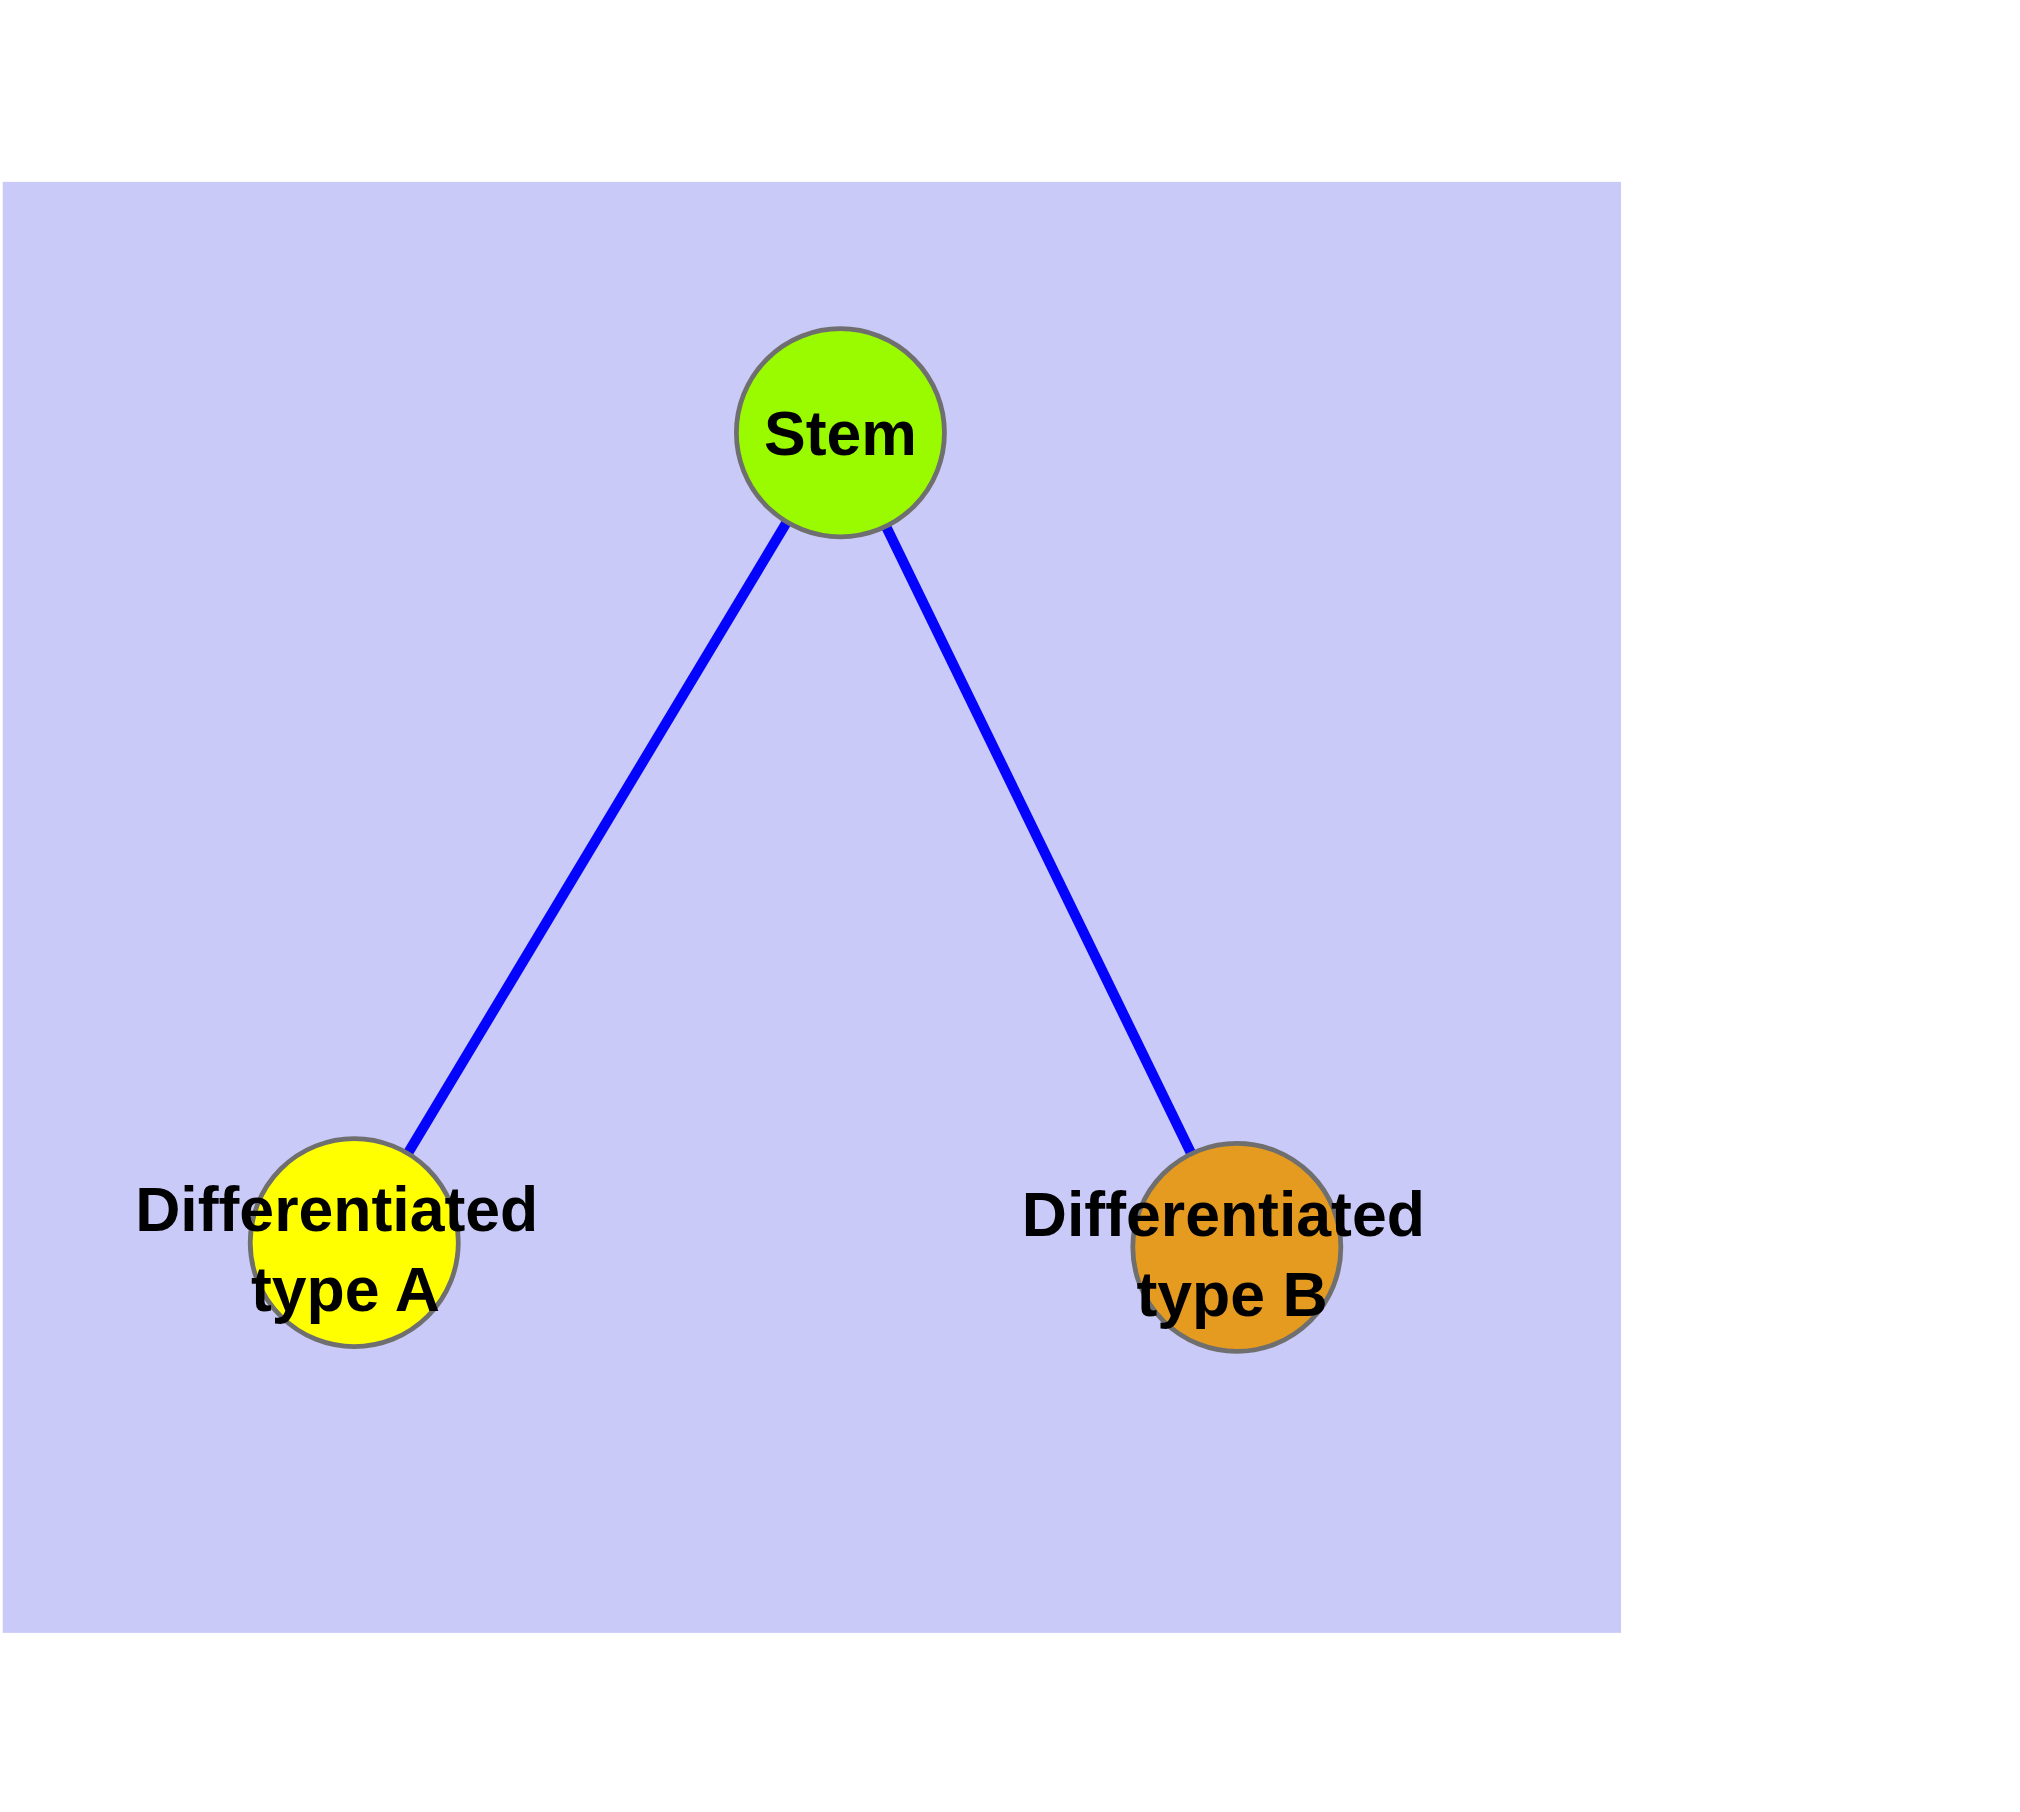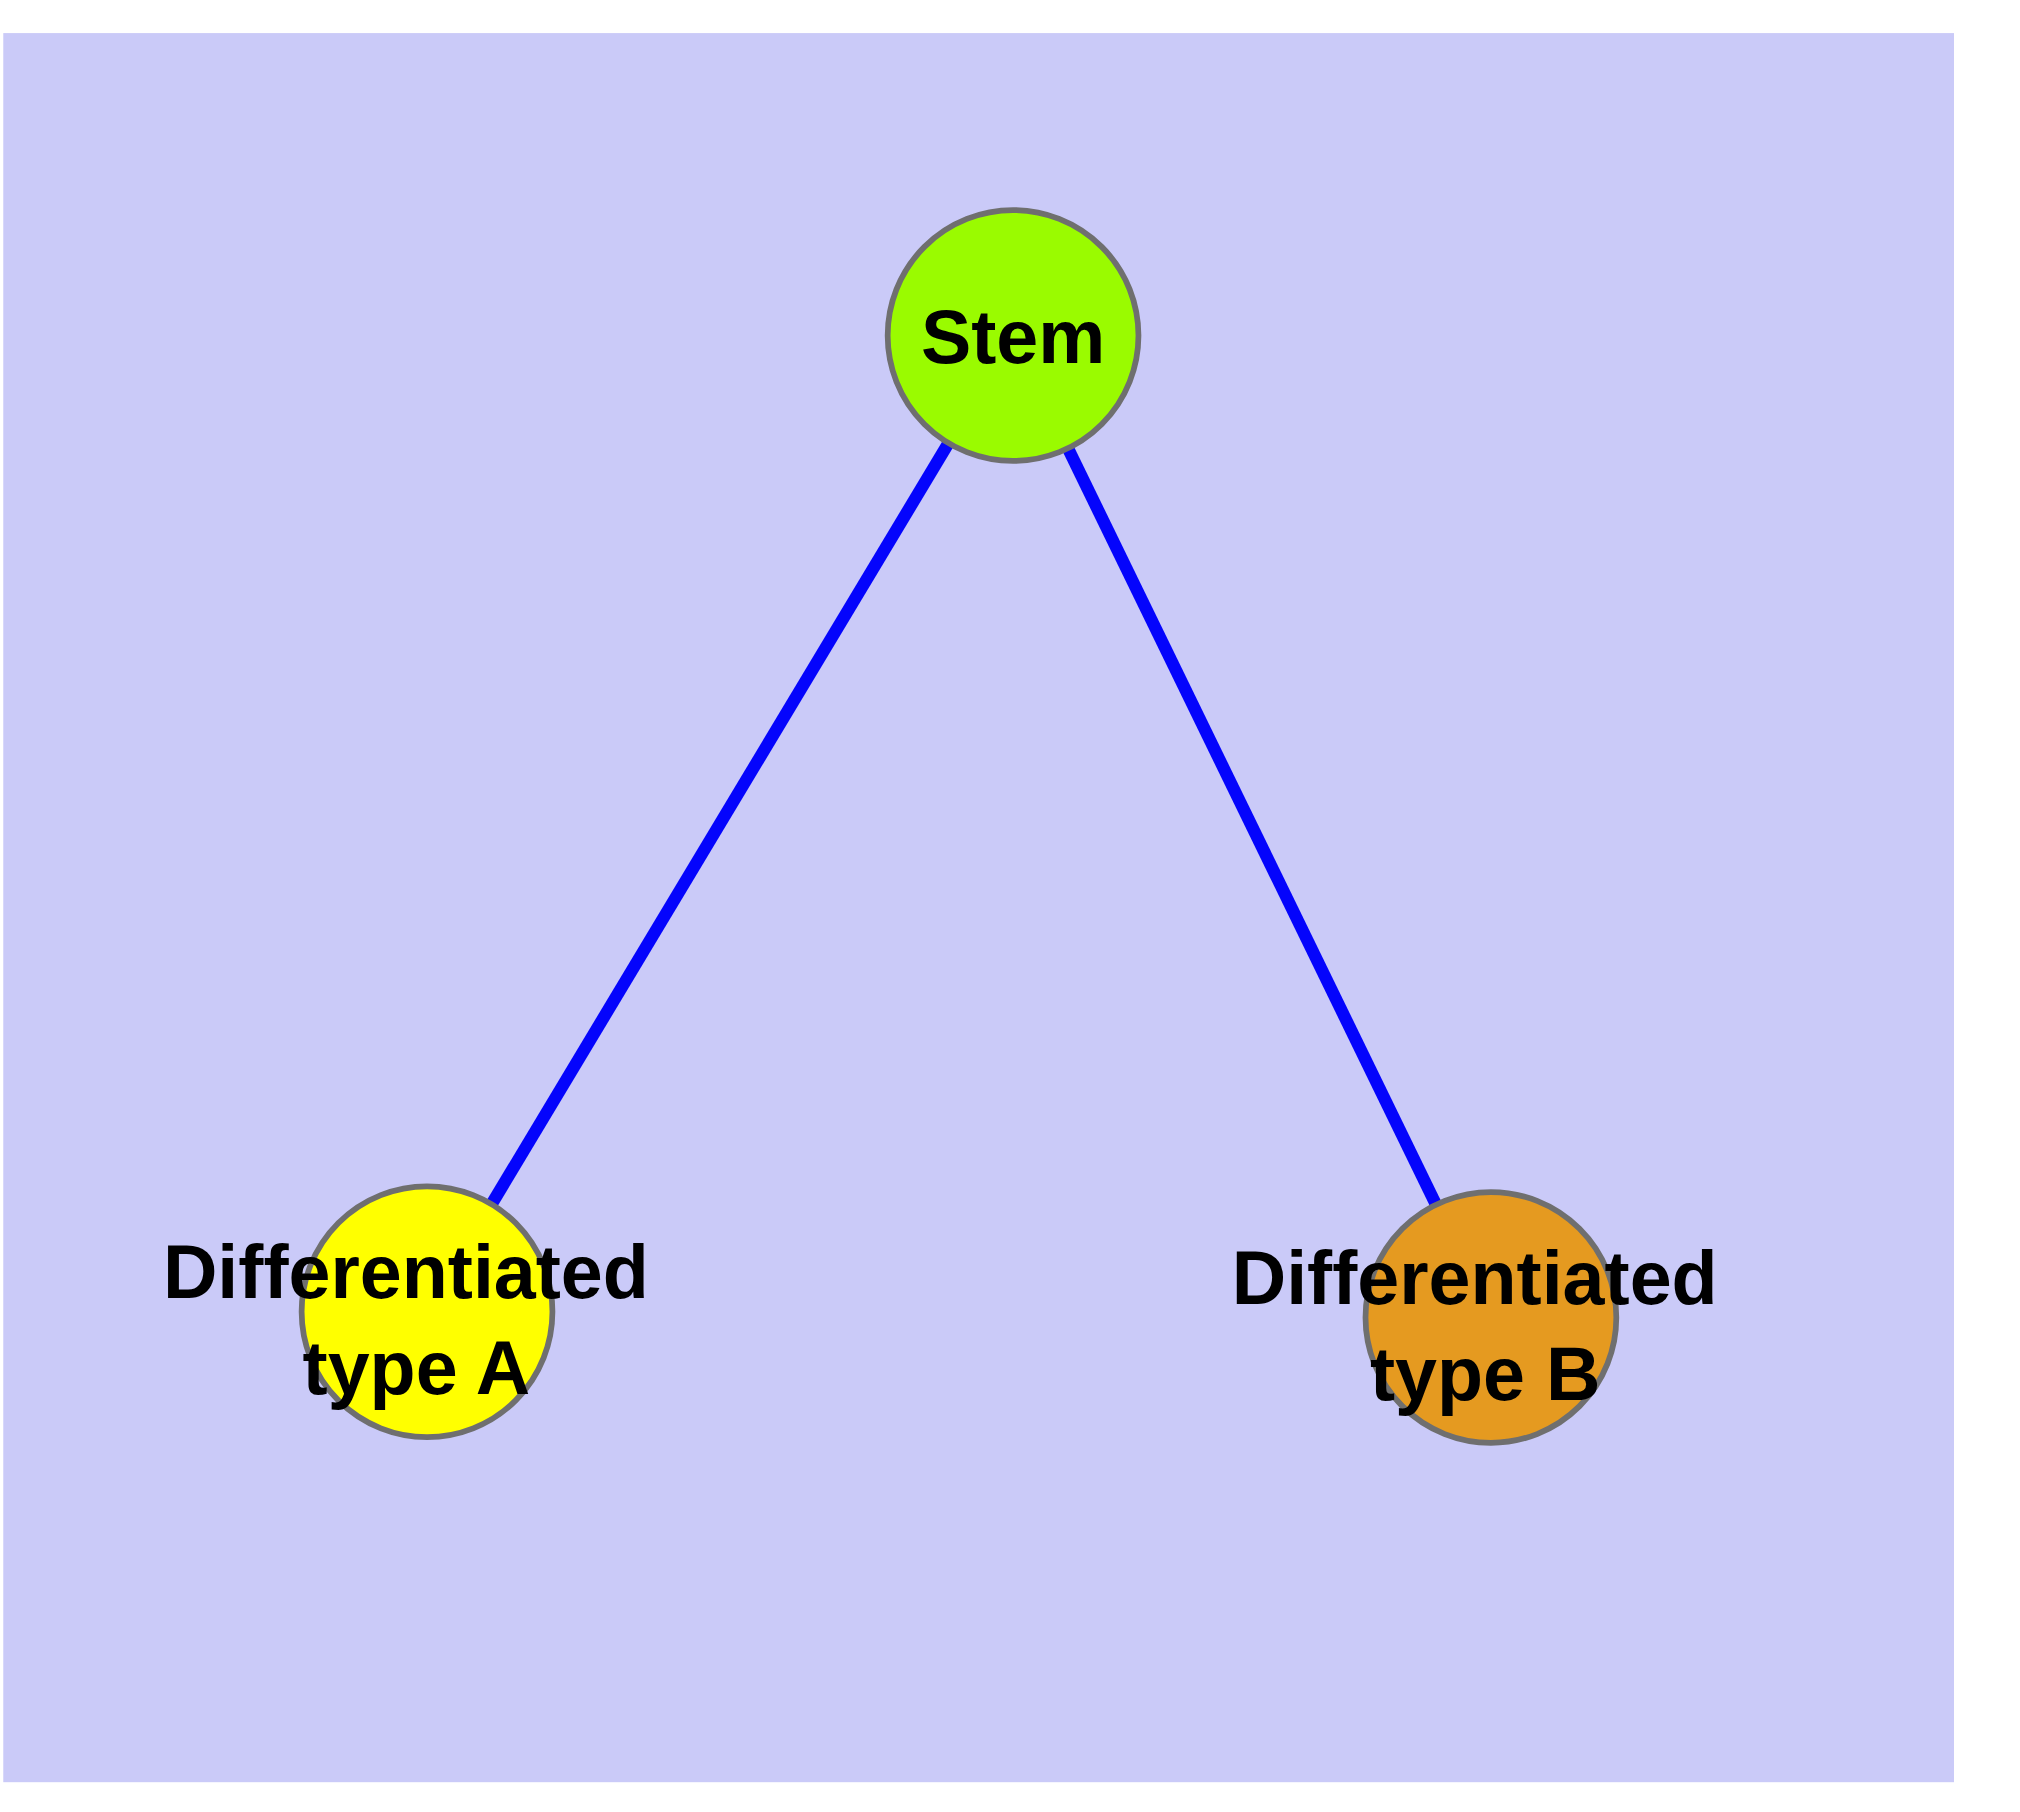--- a/index.html
+++ b/index.html
@@ -2,21 +2,21 @@
 <html style="font-size:13.6px"><head>
 <meta charset="utf-8">
 <style>
   html, body {
     margin: 0;
     padding: 0;
     background: #ffffff;
   }
   .stage {
     position: relative;
-    width: 1954px;
+    width: 1621px;
     height: 1812px;
     overflow: hidden;
   }
   .stage svg {
     display: block;
     width: 100%;
     height: 100%;
   }
   text.node-label {
     font-family: "Liberation Sans", sans-serif;

